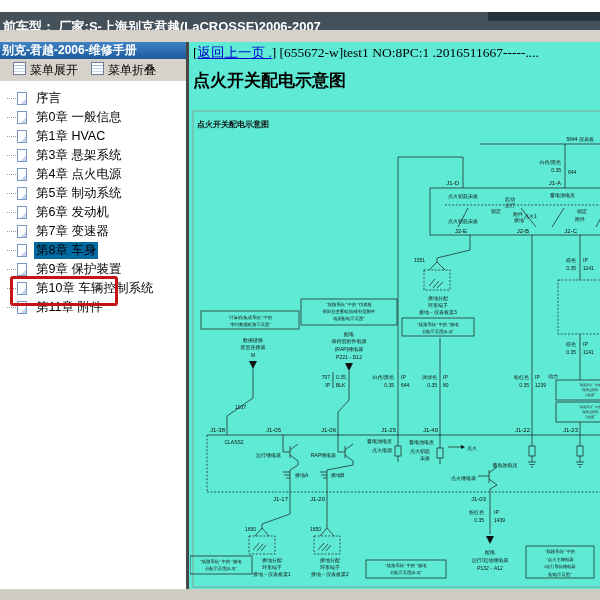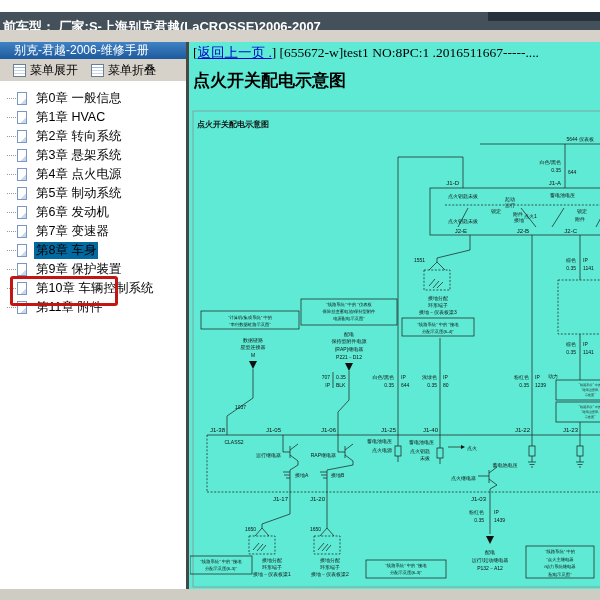--- a/index.html
+++ b/index.html
@@ -5,23 +5,23 @@
   html,body{margin:0;padding:0}
   body{width:600px;height:600px;position:relative;overflow:hidden;background:#fff;
        font-family:"Liberation Sans",sans-serif}
   .topbar{position:absolute;left:0;top:12px;width:600px;height:30px;background:#44505a;
           color:#fff;font-weight:bold;font-size:13px;line-height:30px;padding-left:3px;box-sizing:border-box}
   .topbar-corner{position:absolute;right:0;top:0;width:112px;height:9px;background:#26323b}
   .subband{position:absolute;left:0;top:30px;width:600px;height:12px;background:#d6d2ca}
   .sidebar{position:absolute;left:0;top:42px;width:186px;height:547px;background:#fff;
            border-right:3px solid #474747;box-sizing:content-box}
   .sb-header{height:17px;background:linear-gradient(180deg,#3f82c4,#1d5a9e);color:#fff;
-             font-size:12px;font-weight:normal;line-height:17px;padding-left:14px;white-space:nowrap;overflow:hidden}
+             font-size:12px;font-weight:bold;line-height:17px;padding-left:2px;white-space:nowrap;overflow:hidden}
   .sb-menu{height:22px;background:#d6d2ca;display:flex;align-items:center;font-size:12px;color:#000}
-  .sb-menu .mi{display:flex;align-items:center;margin-left:13px;cursor:default}
+  .sb-menu .mi{display:flex;margin-left:13px;cursor:default}
   .wicon{width:11px;height:11px;border:1px solid #6b7e96;background:
          linear-gradient(#fff 2px,#9db9d8 2px,#9db9d8 3px,#fff 3px,#fff 5px,#c7d6e8 5px,#c7d6e8 6px,#fff 6px,#fff 8px,#c7d6e8 8px,#c7d6e8 9px,#fff 9px);
          margin-right:4px}
   .sb-tree{padding-top:8px}
   .current-row{display:flex;align-items:center;padding:2px 0 3px 3px}
   .book-icon{width:13px;height:13px;border-radius:3px;background:radial-gradient(circle at 30% 30%,#7fb2e8,#1f5fb0);
              border:1px solid #174a8c;position:relative;margin-right:4px}
   .book-icon:after{content:"";position:absolute;right:1px;bottom:1px;width:5px;height:5px;background:#d42a1e;border-radius:1px}
   .current-label{font-size:12.5px;font-weight:bold;color:#14328c;white-space:nowrap}
   .tree-item{height:19px;display:flex;align-items:center;padding-left:7px;cursor:default}
@@ -69,31 +69,31 @@
     </span>
     <span class="mi">
       <span class="wicon"></span>
       <span>菜单折叠</span>
     </span>
   </div>
   <div class="sb-tree">
     <div class="tree-item">
         <span class="dots"></span>
         <span class="doc-icon"></span>
+        <span class="tree-label">序言</span>
+      </div>
+    <div class="tree-item">
+        <span class="dots"></span>
+        <span class="doc-icon"></span>
         <span class="tree-label">第0章 一般信息</span>
       </div>
     <div class="tree-item">
         <span class="dots"></span>
         <span class="doc-icon"></span>
         <span class="tree-label">第1章 HVAC</span>
-      </div>
-    <div class="tree-item">
-        <span class="dots"></span>
-        <span class="doc-icon"></span>
-        <span class="tree-label">第2章 转向系统</span>
       </div>
     <div class="tree-item">
         <span class="dots"></span>
         <span class="doc-icon"></span>
         <span class="tree-label">第3章 悬架系统</span>
       </div>
     <div class="tree-item">
         <span class="dots"></span>
         <span class="doc-icon"></span>
         <span class="tree-label">第4章 点火电源</span>

